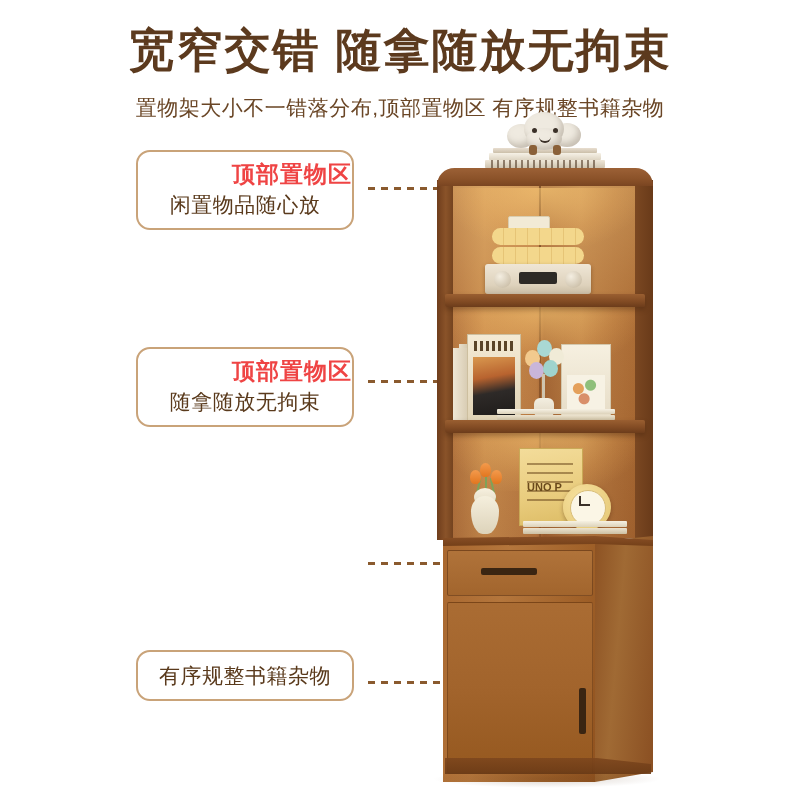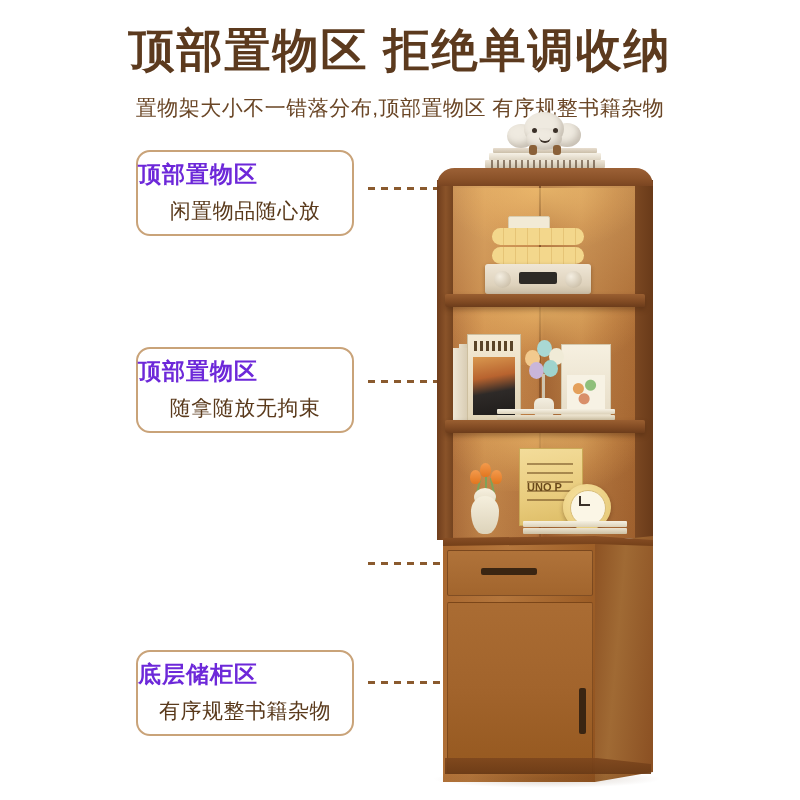--- a/index.html
+++ b/index.html
@@ -21,26 +21,26 @@
     font-size:21px;color:#6a4626;letter-spacing:.5px;white-space:nowrap;
   }
 
   
   .callout{
     position:absolute;width:218px;
     border:2px solid #c9a379;border-radius:14px;background:#ffffff;
     box-sizing:border-box;padding:8px 0 10px 0;
   }
   .callout .c-title{
-    font-size:23px;font-weight:bold;color:#6d28d9;letter-spacing:1px;
-    text-align:left;line-height:1.25;
+    font-size:23px;font-weight:bold;color:#ef4444;letter-spacing:1px;
+    text-align:right;line-height:1.25;
   }
   .callout .c-sub{
     font-size:21px;color:#5a3a1c;letter-spacing:.5px;
-    text-align:center;line-height:1.3;margin-top:8px;
+    text-align:center;line-height:1.3;margin-top:2px;
   }
   #co0{left:136px;top:150px;}
   #co1{left:136px;top:347px;}
   #co2{left:136px;top:530px;}
   #co3{left:136px;top:650px;}
 
   
   .conn{position:absolute;height:10px;display:flex;align-items:center;}
   .conn .dash{
     height:3px;flex:1 1 auto;
@@ -276,21 +276,21 @@
   .soft-shadow{
     position:absolute;left:432px;top:770px;width:230px;height:18px;
     background:radial-gradient(ellipse at 50% 50%,rgba(90,55,25,.22),rgba(90,55,25,0) 70%);
   }
 </style>
 </head>
 <body>
 
 <div class="stage">
 
-  <div class="headline">顶部置物区 拒绝单调收纳</div>
+  <div class="headline">宽窄交错 随拿随放无拘束</div>
   <div class="subhead">置物架大小不一错落分布,顶部置物区 有序规整书籍杂物</div>
 
   <div class="callout" id="co0">
     <div class="c-title">顶部置物区</div>
     <div class="c-sub">闲置物品随心放</div>
   </div>
   <div class="conn" id="cn0">
     <span class="dash"></span>
     <span class="dot"></span>
   </div>
@@ -303,21 +303,20 @@
     <span class="dash"></span>
     <span class="dot"></span>
   </div>
 
   <div class="conn" id="cn2">
     <span class="dash"></span>
     <span class="dot"></span>
   </div>
 
   <div class="callout" id="co3">
-    <div class="c-title">底层储柜区</div>
     <div class="c-sub">有序规整书籍杂物</div>
   </div>
   <div class="conn" id="cn3">
     <span class="dash"></span>
     <span class="dot"></span>
   </div>
 
   <div class="unit">
 
     <div class="topbooks">

